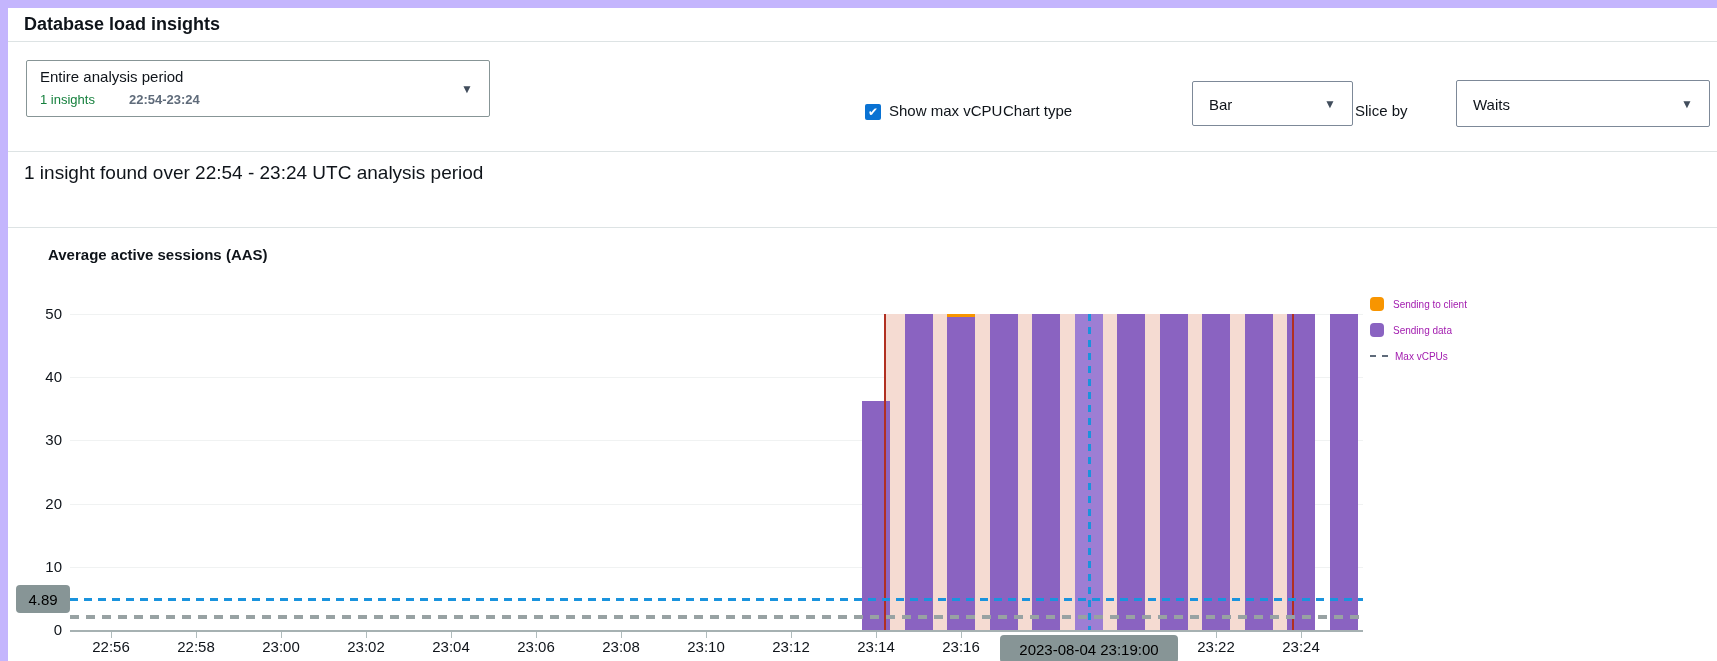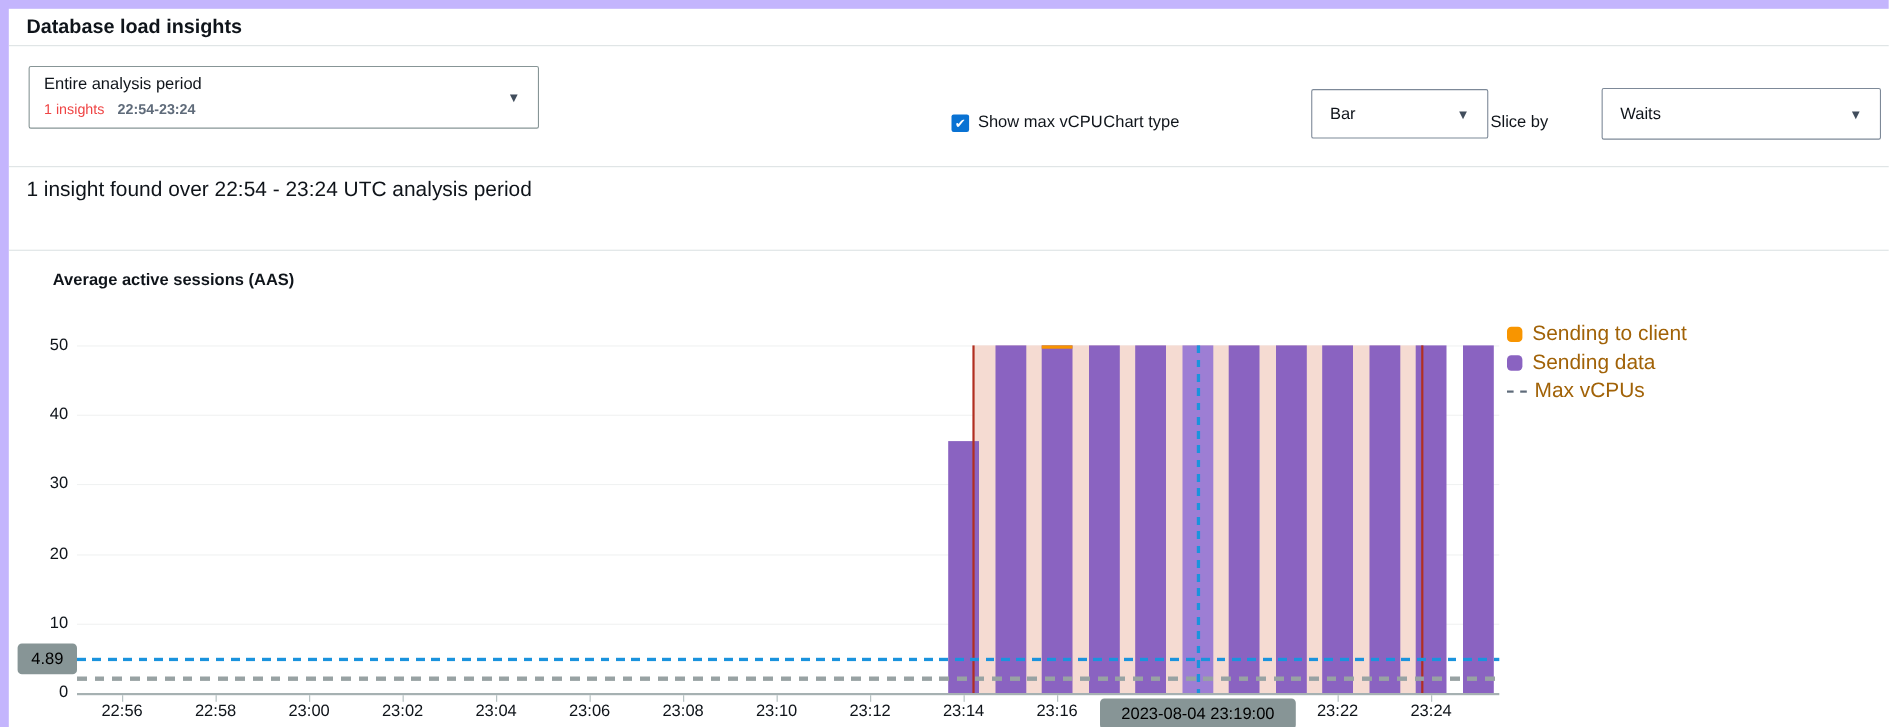--- a/index.html
+++ b/index.html
@@ -8,21 +8,21 @@
     border:8px solid #c4b5fd;background:#fff;overflow:hidden;
     font-family:"Liberation Sans",sans-serif;color:#0f141a;
   }
   .divider{position:absolute;left:0;right:0;height:1px;background:#dde3e4;}
   .h1{position:absolute;left:16px;top:6px;font-size:18px;font-weight:700;}
   
   .period-box{position:absolute;left:18px;top:52px;width:464px;height:57px;
     border:1px solid #879596;border-radius:2px;background:#fff;box-sizing:border-box;cursor:pointer;}
   .period-title{position:absolute;left:13px;top:7px;font-size:15px;color:#0f141a;}
   .period-sub{position:absolute;left:13px;top:31px;font-size:13px;}
-  .period-sub .cnt{color:#ef4444;margin-right:12px;}
+  .period-sub .cnt{color:#15803d;margin-right:34px;}
   .period-sub .rng{color:#5f6b7a;font-weight:bold;}
   .caret{position:absolute;right:16px;top:50%;transform:translateY(-50%);
     font-size:12px;color:#414d5c;line-height:1;}
   
   .checkbox{position:absolute;left:857px;top:96px;width:16px;height:16px;border-radius:2px;
     background:#0972d3;color:#fff;font-size:12px;line-height:16px;text-align:center;cursor:pointer;}
   .ctl-label{position:absolute;top:94px;font-size:15px;color:#0f141a;white-space:nowrap;}
   .select-box{position:absolute;border:1px solid #7d8998;border-radius:2px;background:#fff;
     box-sizing:border-box;cursor:pointer;}
   .select-box .val{position:absolute;left:16px;top:50%;transform:translateY(-50%);font-size:15px;}
@@ -40,21 +40,21 @@
   .vdash{position:absolute;z-index:4;}
   .ylabel{position:absolute;width:50px;text-align:right;font-size:15px;color:#0f141a;}
   .xlabel{position:absolute;width:70px;text-align:center;font-size:15px;color:#0f141a;}
   .tickmark{position:absolute;width:1px;height:6px;background:#b0bcbd;}
   .badge{position:absolute;background:#879596;border-radius:4px;color:#000000;
     font-size:15px;display:flex;align-items:center;justify-content:center;z-index:6;}
   .legend{position:absolute;left:1362px;top:283px;}
   .legend-row{display:flex;align-items:center;height:26px;cursor:pointer;}
   .swatch{width:14px;height:14px;border-radius:4px;margin-right:9px;flex:0 0 auto;}
   .swatch-dash{width:18px;height:0;border-top:2px dashed #5f6b7a;margin-right:7px;flex:0 0 auto;}
-  .legend-row span{font-size:19px;color:#a16207;}
+  .legend-row span{font-size:10px;color:#a21caf;}
 </style>
 </head>
 <body>
 
 <div class="page">
 
   <div class="h1">Database load insights</div>
   <div class="divider" style="top:33px"></div>
 
   <div class="period-box">

